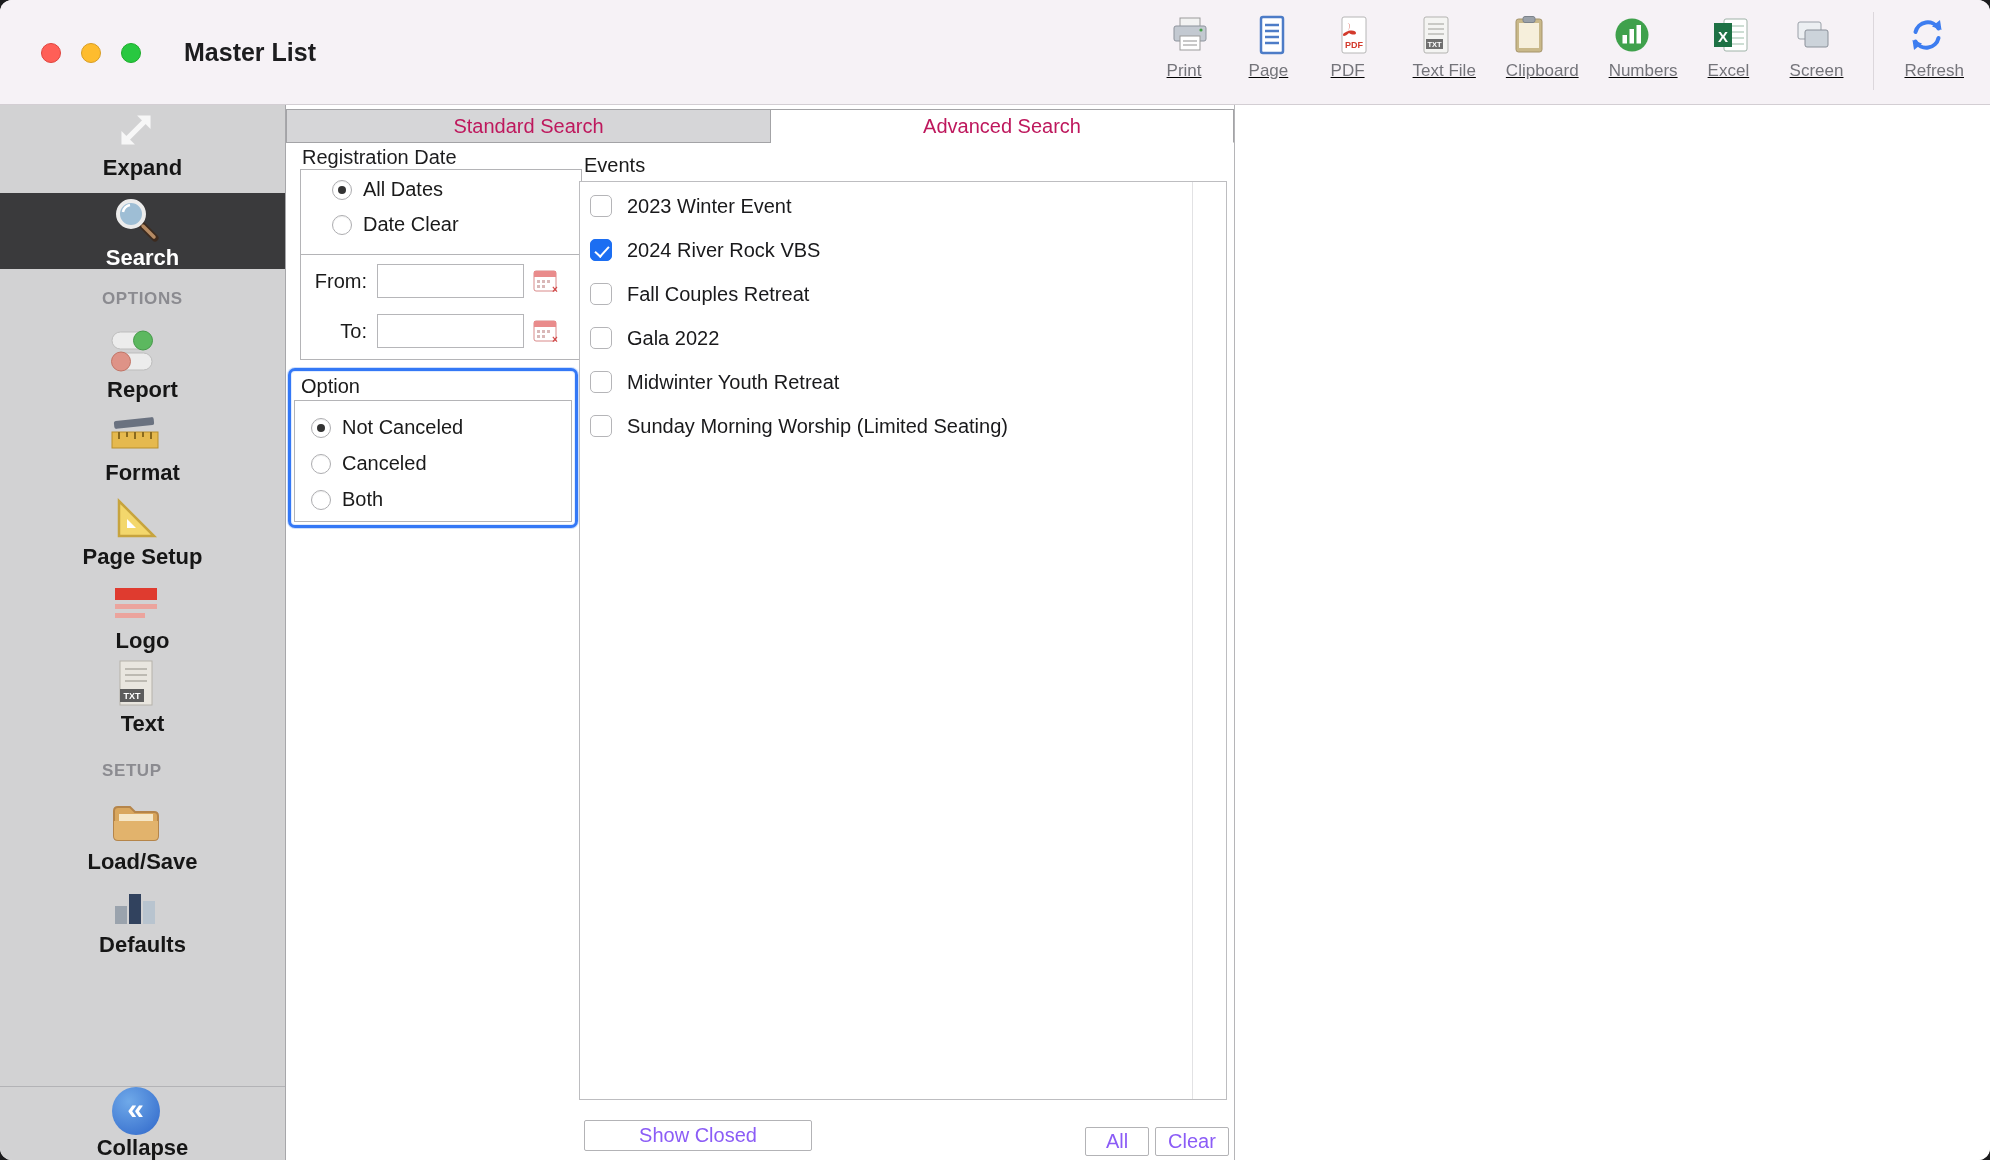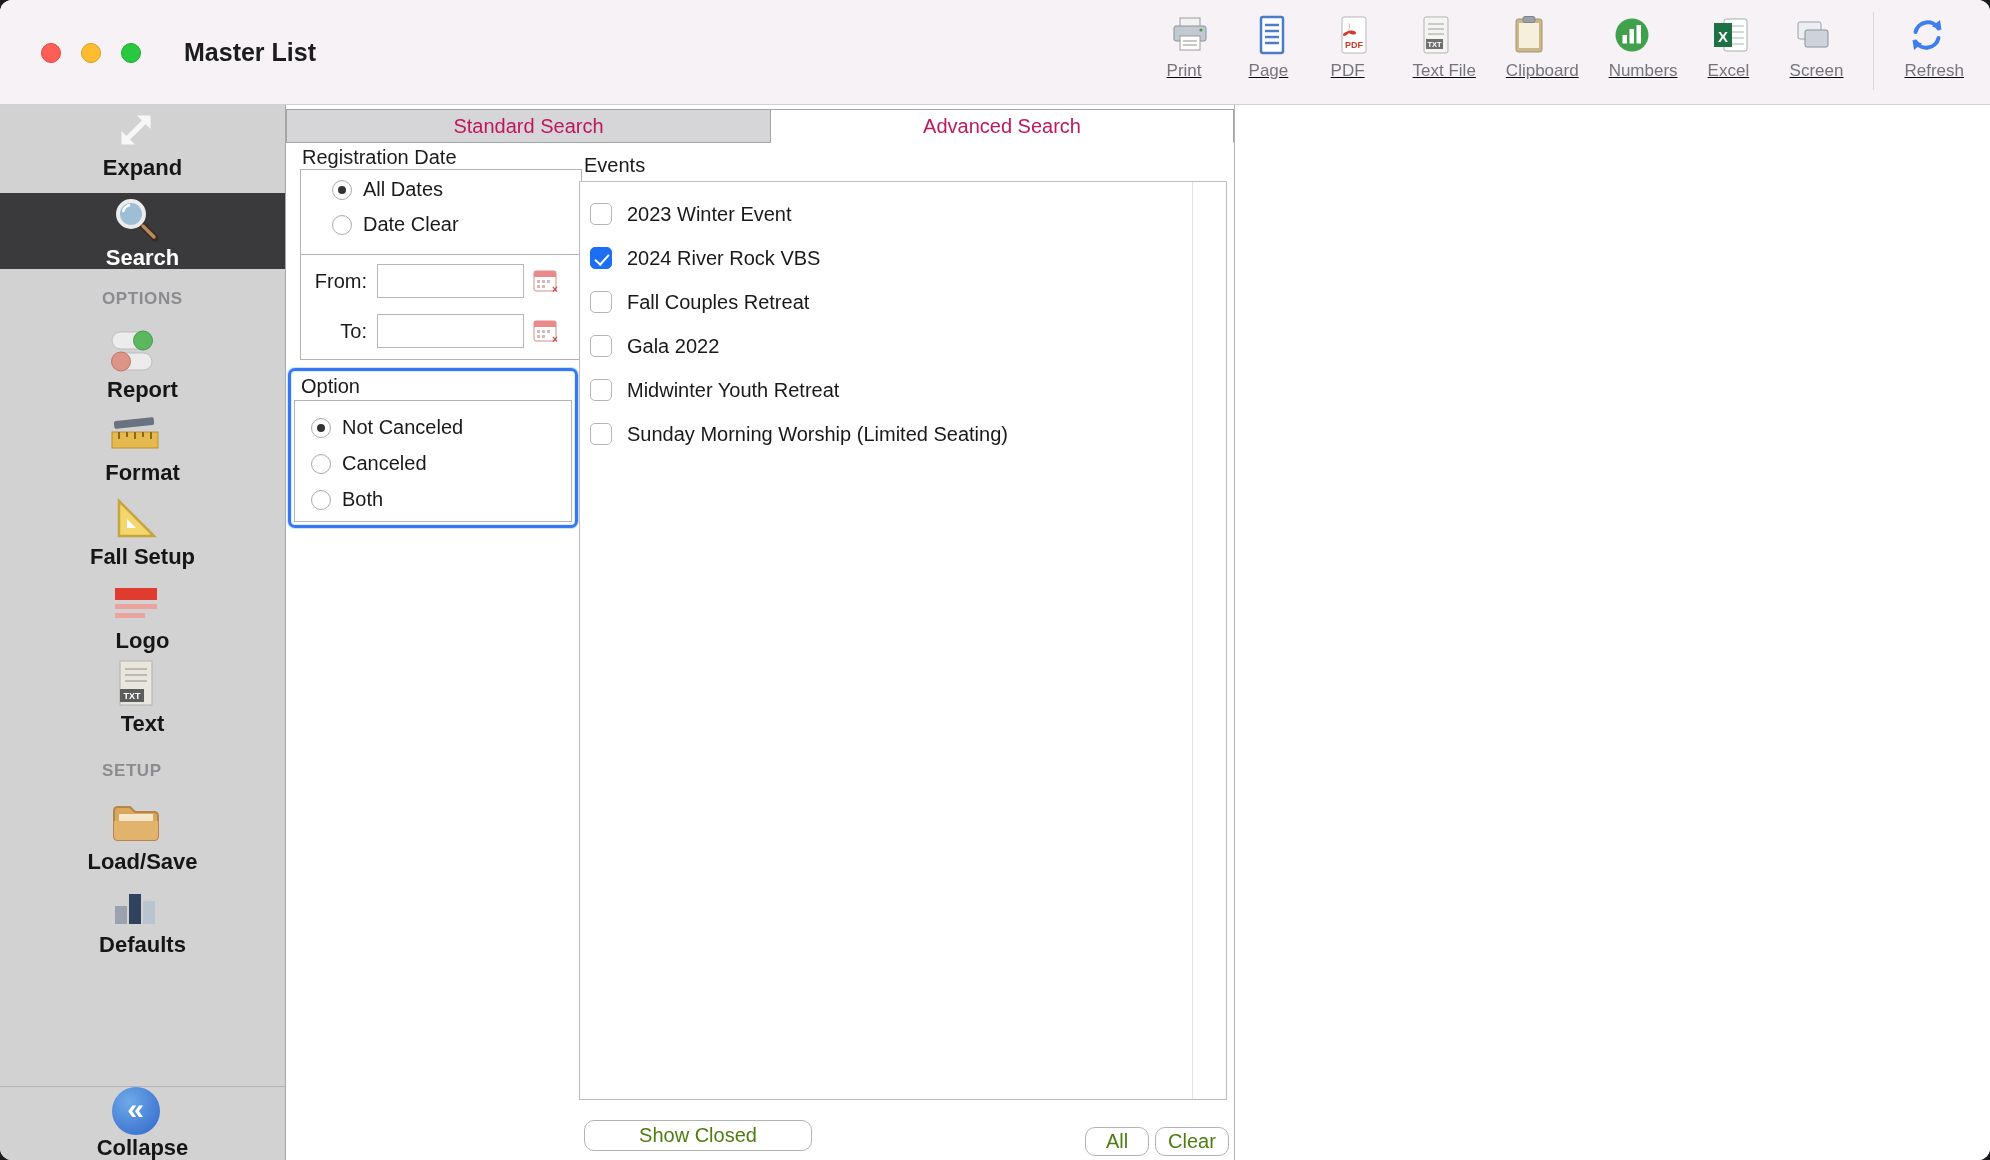--- a/index.html
+++ b/index.html
@@ -52,29 +52,29 @@
 
   .fld-label{position:absolute;width:62px;text-align:right;font-size:20px;color:#1a1a1a;}
   .date-field{position:absolute;width:147px;height:34px;border:1px solid #b6b6b9;background:#fff;font-size:19px;padding:0 6px;font-family:"Liberation Sans",sans-serif;}
   .cal-icon{position:absolute;width:28px;height:28px;}
 
   .option-ring{position:absolute;left:2px;top:263px;width:290px;height:160px;border:3px solid #3478f6;border-radius:7px;background:#fff;box-shadow:0 0 0 1px rgba(90,150,250,.30), inset 0 0 0 1px rgba(90,150,250,.18);}
   .option-title{position:absolute;left:10px;top:4px;font-size:20px;color:#1a1a1a;}
   .option-inner{position:absolute;left:3px;right:3px;top:29px;bottom:3px;border:1px solid #b4b4b7;}
 
   .events-label{position:absolute;left:298px;top:49px;font-size:20px;color:#1a1a1a;}
-  .events-list{position:absolute;left:293px;top:76px;width:648px;height:919px;border:1px solid #bdbdc0;background:#fff;padding-top:10px;overflow:hidden;}
+  .events-list{position:absolute;left:293px;top:76px;width:648px;height:919px;border:1px solid #bdbdc0;background:#fff;padding-top:2px;overflow:hidden;}
   .events-list::after{content:"";position:absolute;top:0;bottom:0;right:33px;width:1px;background:#e2e2e4;}
   .ev-row{height:44px;display:flex;align-items:center;padding-left:10px;gap:15px;}
   .checkbox{width:22px;height:22px;border-radius:5px;border:1.5px solid #b5b5b8;background:#fff;position:relative;flex:none;}
   .checkbox.checked{background:#1c6ef2;border-color:#1c6ef2;}
   .checkbox.checked::after{content:"";position:absolute;left:6.5px;top:2.5px;width:6px;height:12px;border-right:2.6px solid #fff;border-bottom:2.6px solid #fff;transform:rotate(42deg);}
   .ev-label{font-size:20px;color:#19191b;white-space:nowrap;}
 
-  .btn{position:absolute;border:1px solid #b3b3b6;background:#fff;border-radius:10px;font-size:20px;color:#4d7c0f;display:flex;align-items:center;justify-content:center;font-family:"Liberation Sans",sans-serif;cursor:default;}
+  .btn{position:absolute;border:1px solid #b3b3b6;background:#fff;border-radius:2px;font-size:20px;color:#8b5cf6;display:flex;align-items:center;justify-content:center;font-family:"Liberation Sans",sans-serif;cursor:default;}
   .btn.show-closed{left:298px;top:1015px;width:228px;height:31px;}
   .btn.all{left:799px;top:1022px;width:64px;height:29px;}
   .btn.clear{left:869px;top:1022px;width:74px;height:29px;}
 
   
   .results{flex:1;background:#fff;border-left:1px solid #b5b5b8;}
 </style>
 </head>
 <body>
 
@@ -262,21 +262,21 @@
         <div class="sb-label">Format</div>
       </div>
 
       <div class="sb-item" style="top:387px;height:84px;">
         <div class="sb-icon">
           <svg width="52" height="52" viewBox="0 0 52 52">
               <path d="M9 44 L9 9 L44 44 Z" fill="#f3d76c" stroke="#c7a43e" stroke-width="2.5"></path>
               <path d="M17 36 L17 27 L26 36 Z" fill="#fff"></path>
             </svg>
         </div>
-        <div class="sb-label">Fall Setup</div>
+        <div class="sb-label">Page Setup</div>
       </div>
 
       <div class="sb-item" style="top:471px;height:84px;">
         <div class="sb-icon">
           <svg width="52" height="52" viewBox="0 0 52 52">
               <rect x="5" y="12" width="42" height="12" fill="#df3b2f"></rect>
               <rect x="5" y="28" width="42" height="5" fill="#eba49d"></rect>
               <rect x="5" y="37" width="30" height="5" fill="#eba49d"></rect>
             </svg>
         </div>

